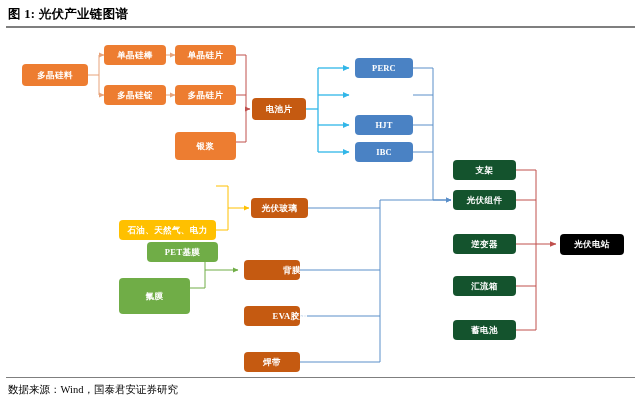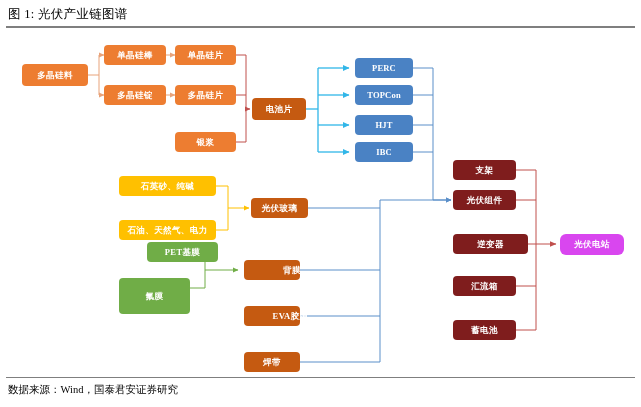--- a/index.html
+++ b/index.html
@@ -6,21 +6,21 @@
   body{
     width:641px;height:407px;
     background:#ffffff;
     font-family:"Liberation Sans","DejaVu Sans",sans-serif;
     overflow:hidden;
     position:relative;
   }
   #figure-title{
     position:absolute;left:8px;top:6px;
     font-family:"Liberation Serif","DejaVu Serif",serif;
-    font-weight:normal;font-size:12.5px;color:#000;
+    font-weight:bold;font-size:12.5px;color:#000;
     letter-spacing:.3px;white-space:nowrap;
   }
   #title-rule{
     position:absolute;left:6px;top:26px;width:629px;height:2px;
     background:#7f7f7f;
   }
   #source-rule{
     position:absolute;left:6px;top:377px;width:629px;height:1px;
     background:#7f7f7f;
   }
@@ -43,24 +43,24 @@
     display:flex;align-items:center;justify-content:center;
     text-align:center;
     line-height:1.05;
     white-space:nowrap;
     letter-spacing:.4px;
     z-index:5;
   }
   .n-orange{background:#ED7D31;}
   .n-dkorange{background:#C55A11;}
   .n-blue{background:#4A82C4;}
-  .n-dkblue{background:#7f1d1d;}
+  .n-dkblue{background:#14532d;}
   .n-yellow{background:#FFC000;}
   .n-green{background:#70AD47;}
-  .n-red{background:#d946ef;border-radius:6px;}
+  .n-red{background:#000000;}
   .lat{font-family:"Liberation Serif","DejaVu Serif",serif;letter-spacing:.2px;}
 </style>
 </head>
 <body>
 
 <div id="figure-title">图 1: 光伏产业链图谱</div>
 <div id="title-rule"></div>
 
 <div id="canvas">
 
@@ -156,41 +156,39 @@
       <path d="M536,140 L536,300"></path>
       <path d="M536,214 L556,214" marker-end="url(#ar-dr)"></path>
     </g>
   </svg>
 
   <div class="node n-orange" style="left:22px;top:34px;width:66px;height:22px;">多晶硅料</div>
   <div class="node n-orange" style="left:104px;top:15px;width:62px;height:20px;">单晶硅棒</div>
   <div class="node n-orange" style="left:104px;top:55px;width:62px;height:20px;">多晶硅锭</div>
   <div class="node n-orange" style="left:175px;top:15px;width:61px;height:20px;">单晶硅片</div>
   <div class="node n-orange" style="left:175px;top:55px;width:61px;height:20px;">多晶硅片</div>
-  <div class="node n-orange" style="left:175px;top:102px;width:61px;height:20px;">银浆</div>
+  <div class="node n-orange" style="left:175px;top:102px;width:61px;height:28px;">银浆</div>
   <div class="node n-dkorange" style="left:252px;top:68px;width:54px;height:22px;">电池片</div>
 
   <div class="node n-blue lat" style="left:355px;top:28px;width:58px;height:20px;">PERC</div>
-  <div class="node n-blue lat" style="left:355px;top:55px;width:58px;height:20px;">TOPCon</div>
   <div class="node n-blue lat" style="left:355px;top:85px;width:58px;height:20px;">HJT</div>
   <div class="node n-blue lat" style="left:355px;top:112px;width:58px;height:20px;">IBC</div>
 
-  <div class="node n-yellow" style="left:119px;top:146px;width:97px;height:20px;">石英砂、纯碱</div>
   <div class="node n-yellow" style="left:119px;top:190px;width:97px;height:20px;">石油、天然气、电力</div>
   <div class="node n-dkorange" style="left:251px;top:168px;width:57px;height:20px;">光伏玻璃</div>
 
   <div class="node n-green" style="left:119px;top:212px;width:71px;height:20px;margin-left:28px;">PET基膜</div>
   <div class="node n-green" style="left:119px;top:248px;width:71px;height:36px;">氟膜</div>
   <div class="node n-dkorange" style="left:244px;top:230px;width:56px;height:20px;padding-left:40px;">背膜</div>
   <div class="node n-dkorange" style="left:244px;top:276px;width:56px;height:20px;padding-left:37px;">EVA胶膜</div>
   <div class="node n-dkorange" style="left:244px;top:322px;width:56px;height:20px;">焊带</div>
 
   <div class="node n-dkblue" style="left:453px;top:130px;width:63px;height:20px;">支架</div>
   <div class="node n-dkblue" style="left:453px;top:160px;width:63px;height:20px;">光伏组件</div>
-  <div class="node n-dkblue" style="left:453px;top:204px;width:75px;height:20px;">逆变器</div>
+  <div class="node n-dkblue" style="left:453px;top:204px;width:63px;height:20px;">逆变器</div>
   <div class="node n-dkblue" style="left:453px;top:246px;width:63px;height:20px;">汇流箱</div>
   <div class="node n-dkblue" style="left:453px;top:290px;width:63px;height:20px;">蓄电池</div>
 
   <div class="node n-red" style="left:560px;top:204px;width:64px;height:21px;">光伏电站</div>
 
 </div>
 
 <div id="source-rule"></div>
 <div id="source-note">数据来源：Wind，国泰君安证券研究</div>
 

